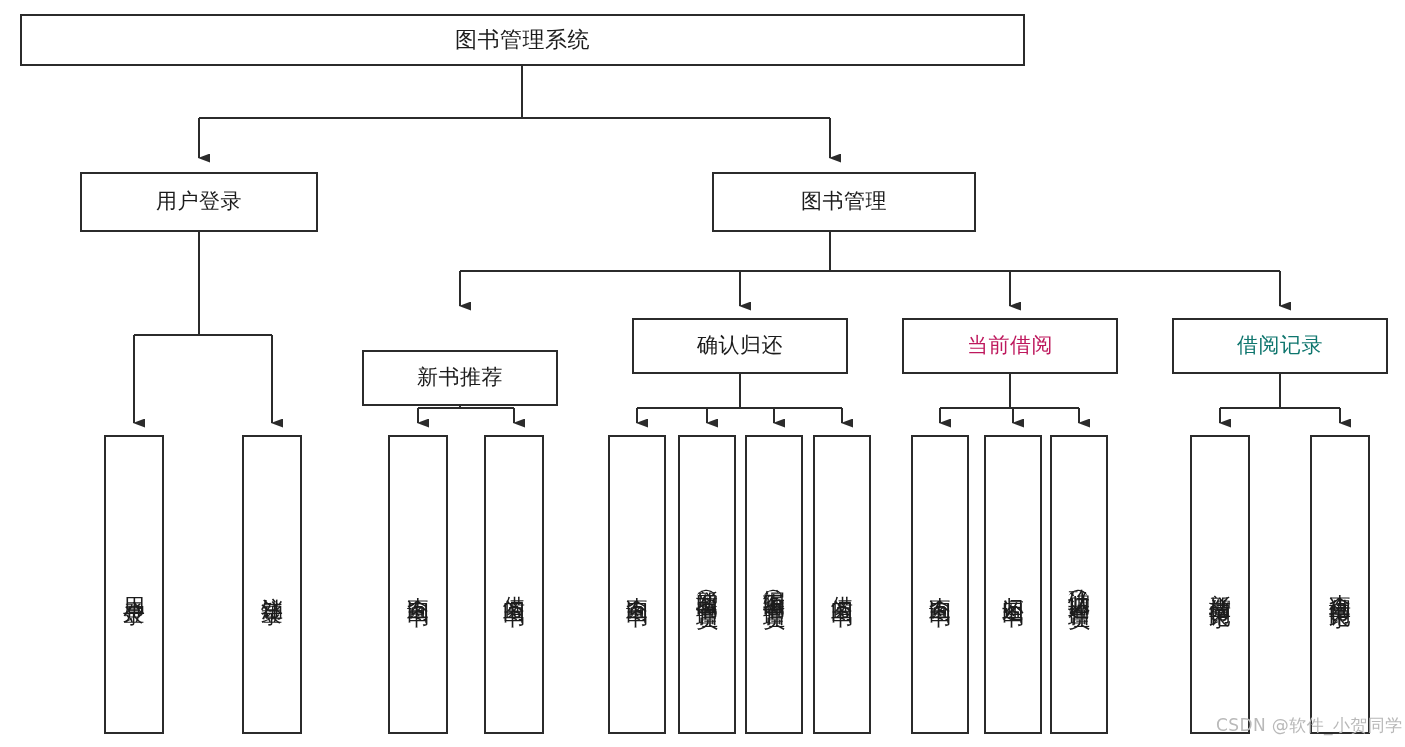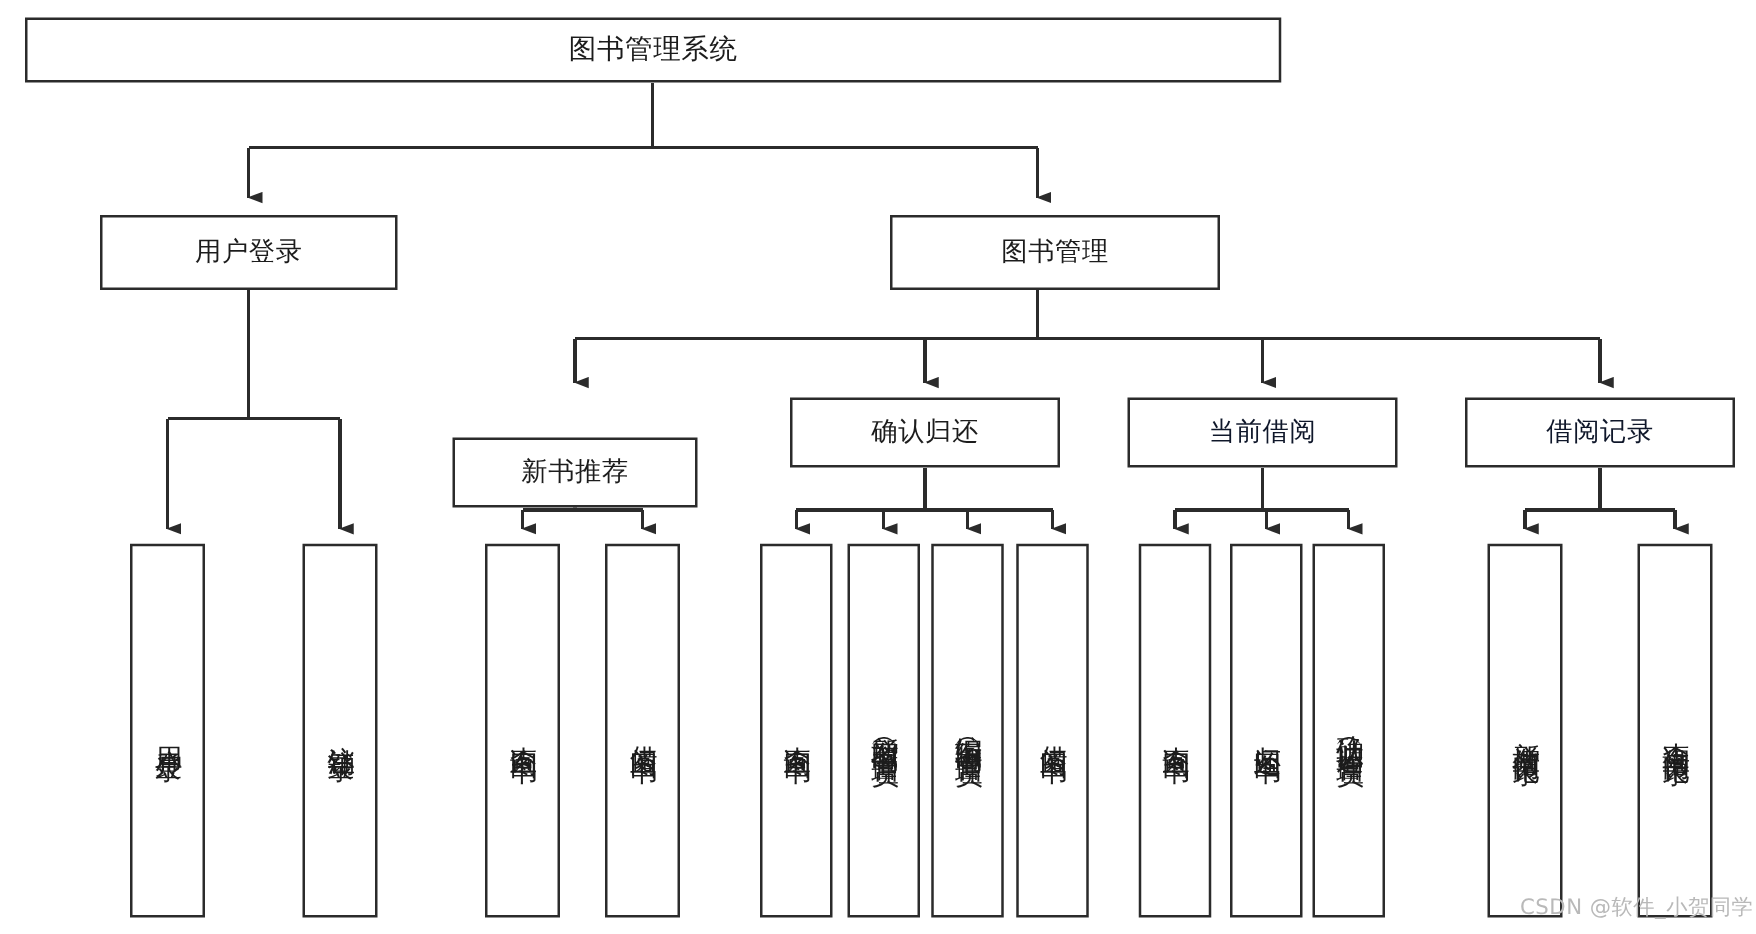--- a/index.html
+++ b/index.html
@@ -140,24 +140,24 @@
     <span class="label" style="color: rgb(28, 28, 28);">图书管理</span>
   </div>
 
   <div class="node horizontal" style="left: 362px; top: 318px; width: 196px; height: 56px; border-color: rgb(43, 43, 43); background: rgb(255, 255, 255); margin-top: 32px;">
     <span class="label" style="color: rgb(28, 28, 28);">新书推荐</span>
   </div>
   <div class="node horizontal" style="left: 632px; top: 318px; width: 216px; height: 56px; border-color: rgb(43, 43, 43); background: rgb(255, 255, 255);">
     <span class="label" style="color: rgb(28, 28, 28);">确认归还</span>
   </div>
   <div class="node horizontal" style="left: 902px; top: 318px; width: 216px; height: 56px; border-color: rgb(43, 43, 43); background: rgb(255, 255, 255);">
-    <span class="label" style="color: #0f172a;">当前借阅</span>
+    <span class="label" style="color: #be185d;">当前借阅</span>
   </div>
   <div class="node horizontal" style="left: 1172px; top: 318px; width: 216px; height: 56px; border-color: rgb(43, 43, 43); background: rgb(255, 255, 255);">
-    <span class="label" style="color: #0f172a;">借阅记录</span>
+    <span class="label" style="color: #0f766e;">借阅记录</span>
   </div>
 
   <div class="node vertical" style="left: 104px; top: 435px; width: 60px; height: 299px; border-color: rgb(43, 43, 43); background: rgb(255, 255, 255);">
     <span class="label" style="color: rgb(28, 28, 28);">用户登录</span>
   </div>
   <div class="node vertical" style="left: 242px; top: 435px; width: 60px; height: 299px; border-color: rgb(43, 43, 43); background: rgb(255, 255, 255);">
     <span class="label" style="color: rgb(28, 28, 28);">注销登录</span>
   </div>
   <div class="node vertical" style="left: 388px; top: 435px; width: 60px; height: 299px; border-color: rgb(43, 43, 43); background: rgb(255, 255, 255);">
     <span class="label" style="color: rgb(28, 28, 28);">查询图书</span>

